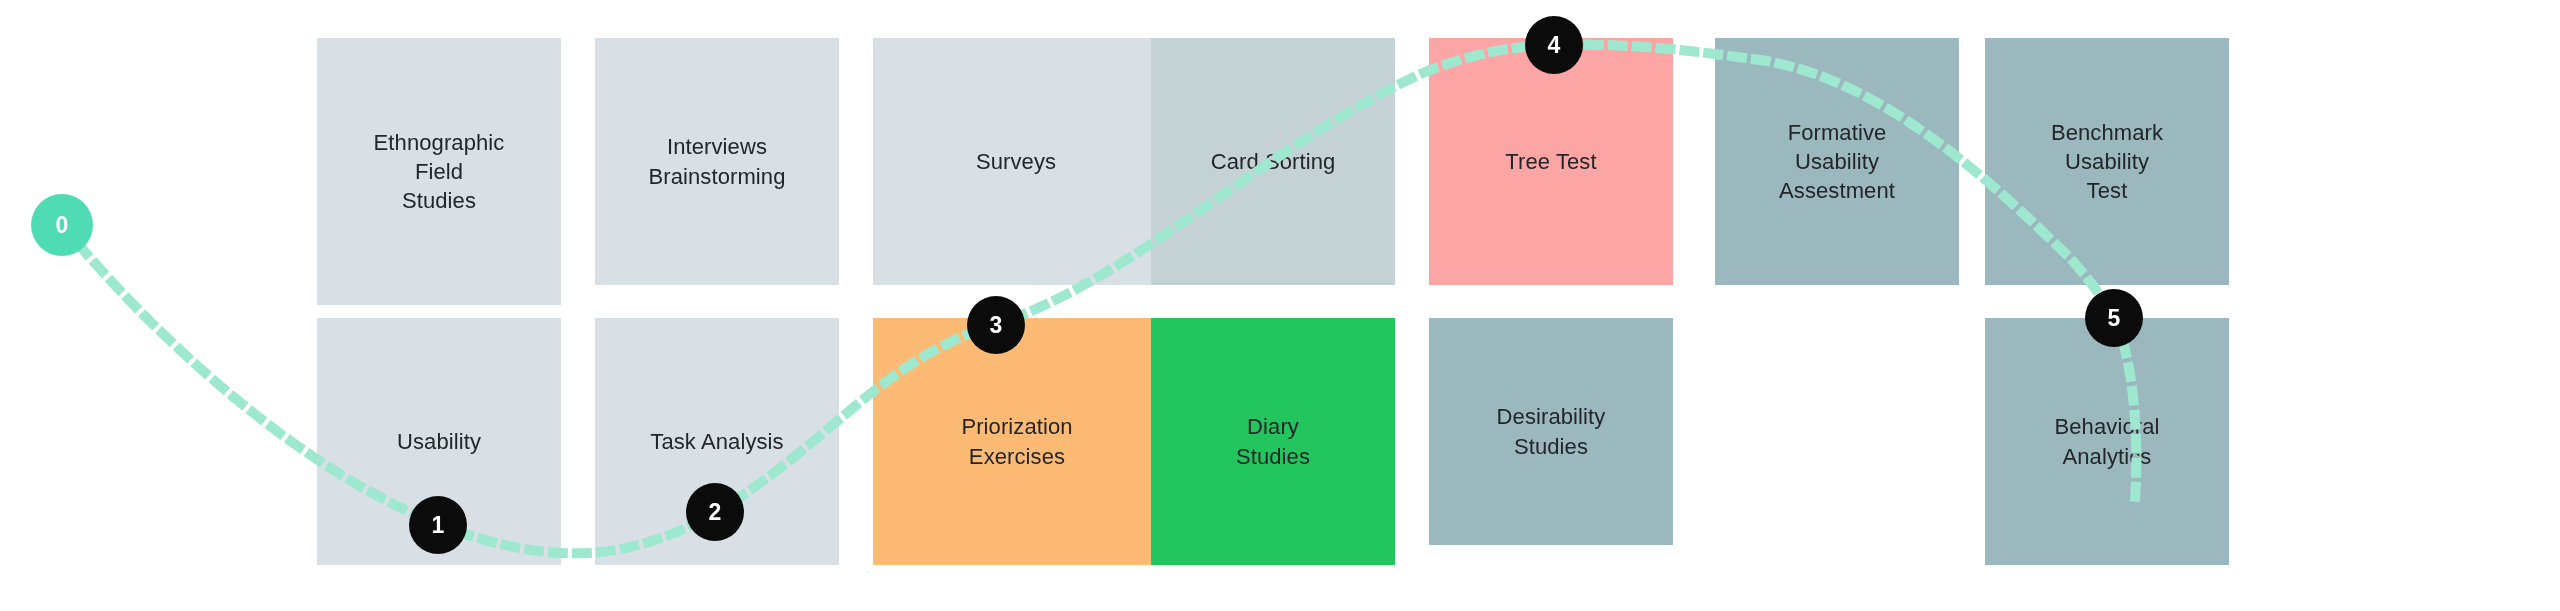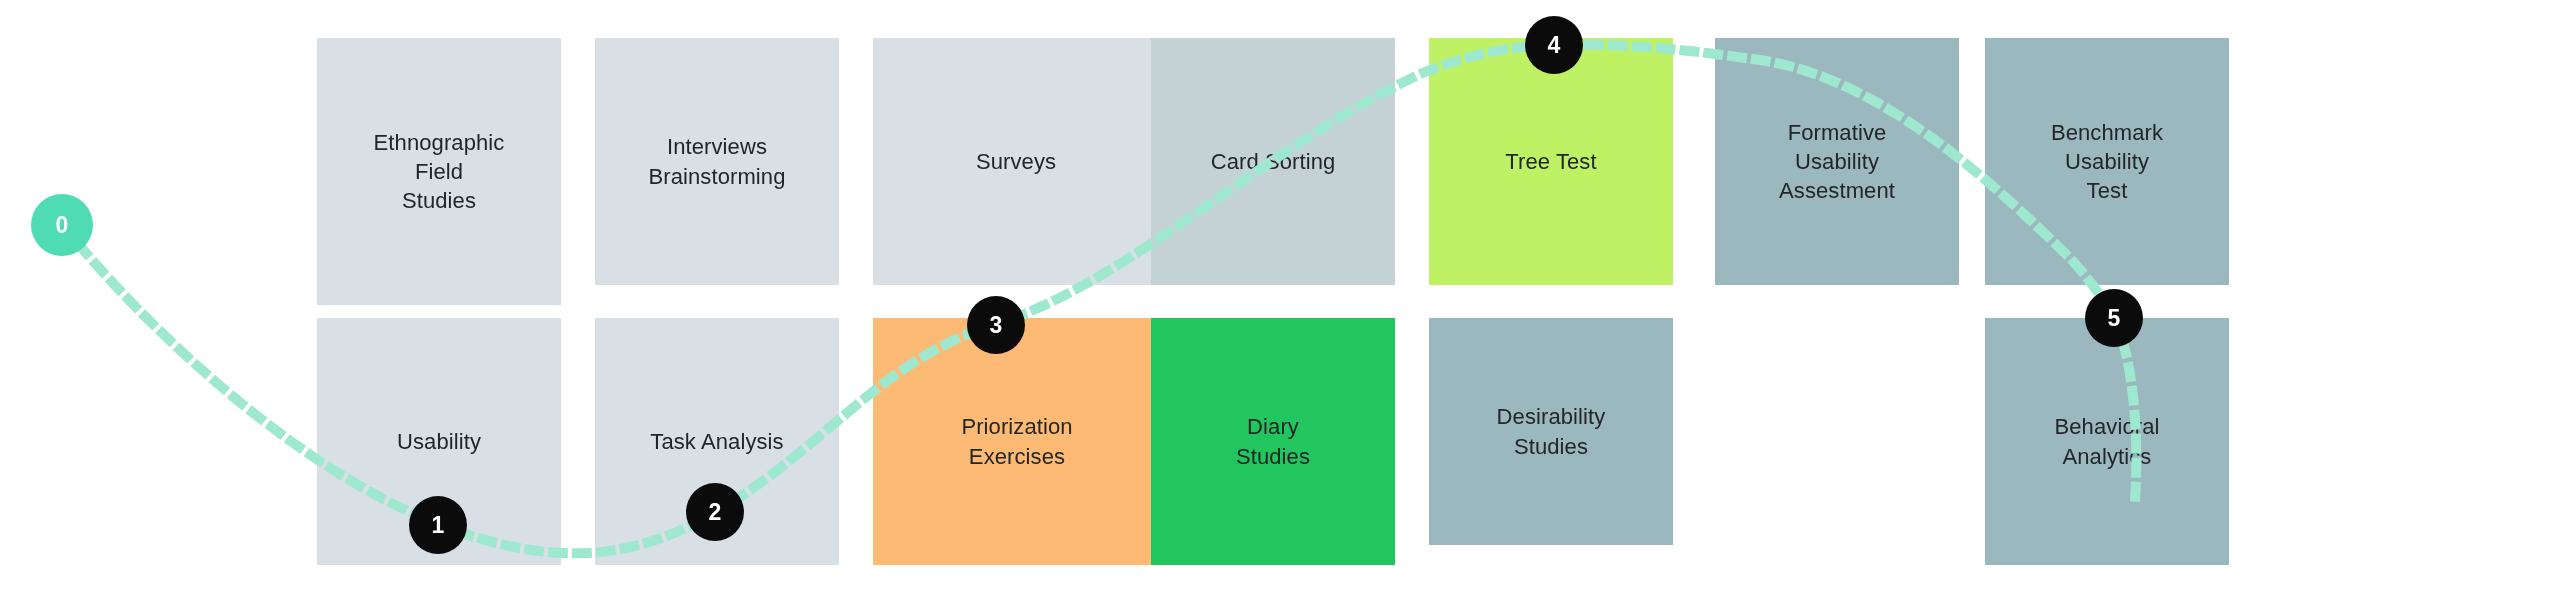--- a/index.html
+++ b/index.html
@@ -69,21 +69,21 @@
 <div id="stage">
 
   <div id="grid">
       <div class="tile" style="left: 317px; top: 38px; width: 244px; height: 267px; background: rgb(216, 223, 229); color: rgb(34, 38, 40);"><span class="label">Ethnographic
 Field
 Studies</span></div>
       <div class="tile" style="left: 595px; top: 38px; width: 244px; height: 247px; background: rgb(216, 223, 229); color: rgb(34, 38, 40);"><span class="label">Interviews
 Brainstorming</span></div>
       <div class="tile" style="left: 873px; top: 38px; width: 286px; height: 247px; background: rgb(216, 223, 229); color: rgb(34, 38, 40);"><span class="label">Surveys</span></div>
       <div class="tile" style="left: 1151px; top: 38px; width: 244px; height: 247px; background: rgb(197, 210, 213); color: rgb(34, 38, 40); text-align: center;"><span class="label">Card Sorting</span></div>
-      <div class="tile" style="left: 1429px; top: 38px; width: 244px; height: 247px; background: #bef264; color: rgb(34, 38, 40);"><span class="label">Tree Test</span></div>
+      <div class="tile" style="left: 1429px; top: 38px; width: 244px; height: 247px; background: #fca5a5; color: rgb(34, 38, 40);"><span class="label">Tree Test</span></div>
       <div class="tile" style="left: 1707px; top: 38px; width: 244px; height: 247px; background: rgb(156, 184, 191); color: rgb(34, 38, 40); margin-left: 8px;"><span class="label">Formative
 Usability
 Assestment</span></div>
       <div class="tile" style="left: 1985px; top: 38px; width: 244px; height: 247px; background: rgb(156, 184, 191); color: rgb(34, 38, 40);"><span class="label">Benchmark
 Usability
 Test</span></div>
       <div class="tile" style="left: 317px; top: 318px; width: 244px; height: 247px; background: rgb(216, 223, 229); color: rgb(34, 38, 40);"><span class="label">Usability</span></div>
       <div class="tile" style="left: 595px; top: 318px; width: 244px; height: 247px; background: rgb(216, 223, 229); color: rgb(34, 38, 40);"><span class="label">Task Analysis</span></div>
       <div class="tile" style="left: 873px; top: 318px; width: 288px; height: 247px; background: #fdba74; color: rgb(34, 38, 40);"><span class="label">Priorization
 Exercises</span></div>

